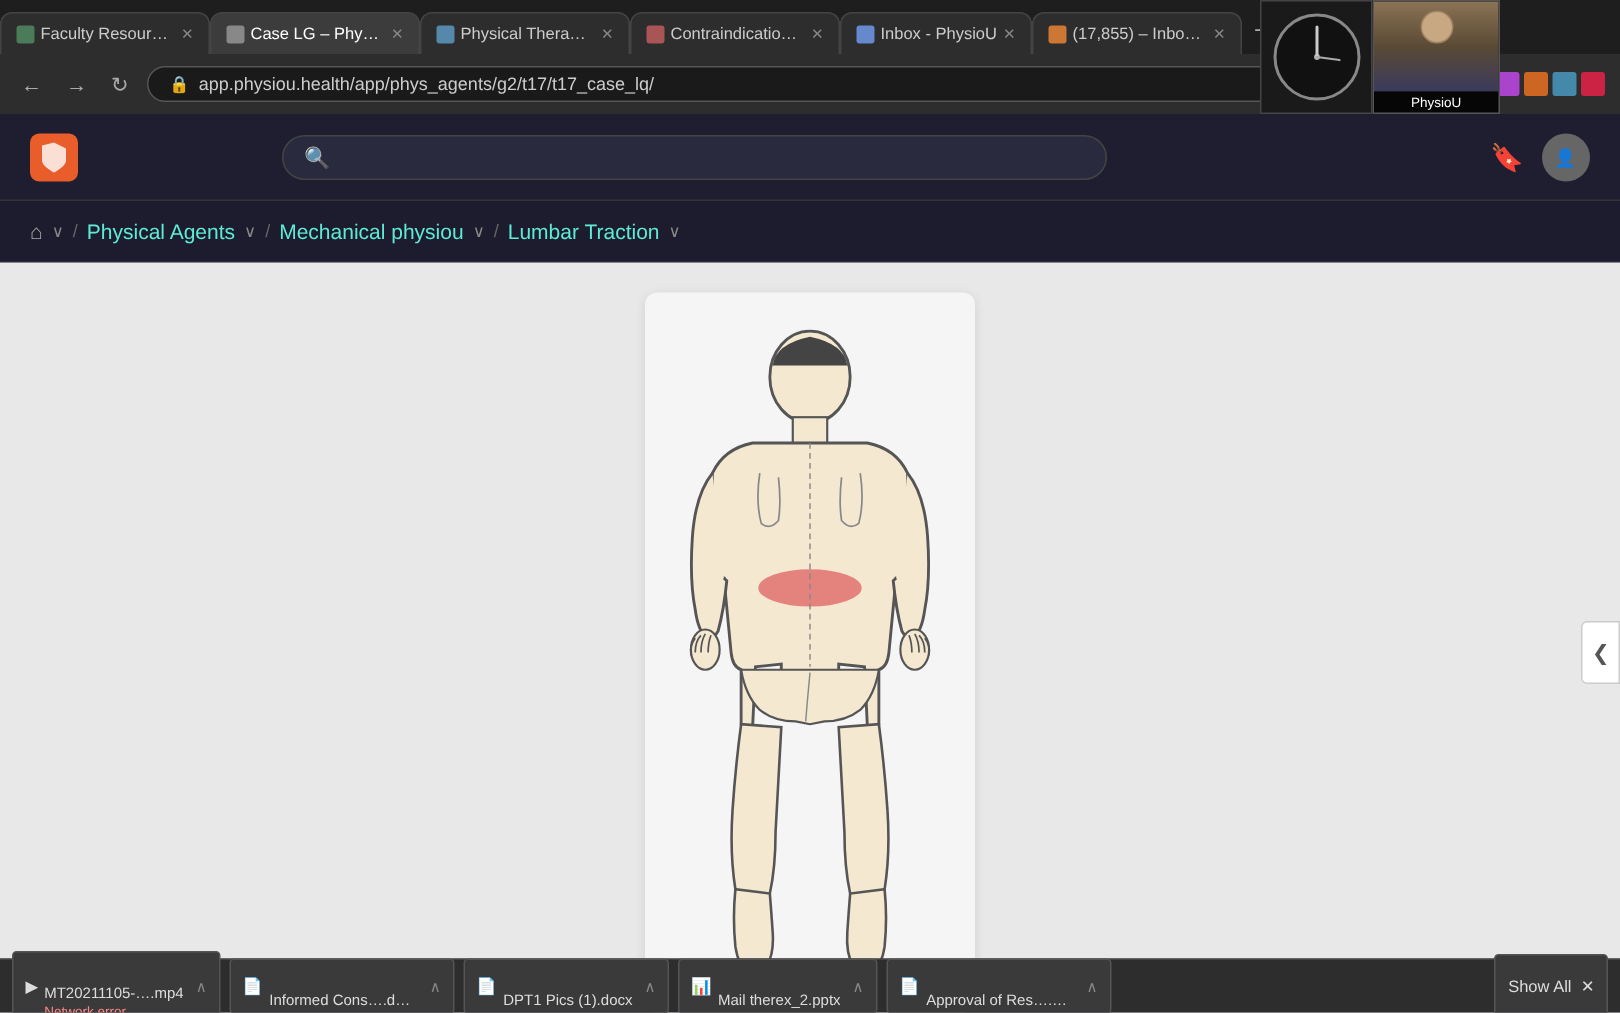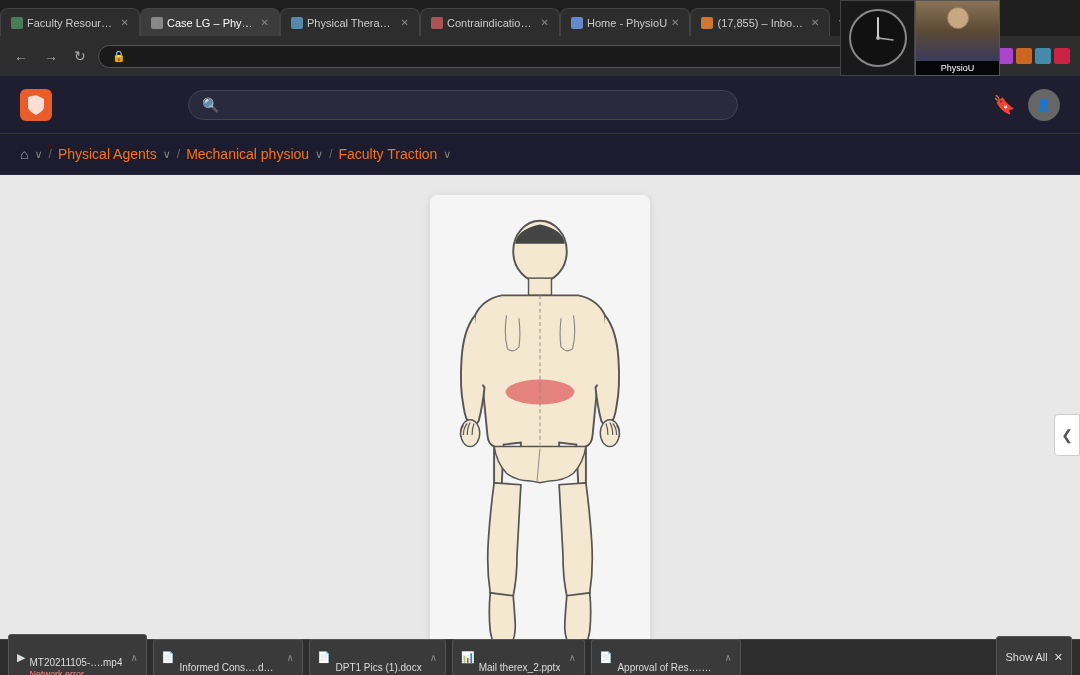--- a/index.html
+++ b/index.html
@@ -78,21 +78,21 @@
     .topbar-right { margin-left: auto; display: flex; align-items: center; gap: 12px; }
     .bookmark-icon { color: #aaa; font-size: 18px; }
     .avatar { width: 32px; height: 32px; background: #555; border-radius: 50%; overflow: hidden; }
 
     
     .breadcrumb {
       background: #1c1c2e; display: flex; align-items: center;
       padding: 12px 20px; gap: 6px; border-bottom: 1px solid #2a2a3e;
     }
     .breadcrumb-item {
-      color: #f97316; font-size: 14px; display: flex; align-items: center; gap: 6px;
+      color: #5eead4; font-size: 14px; display: flex; align-items: center; gap: 6px;
     }
     .breadcrumb-item.home { color: #aaa; }
     .breadcrumb-sep { color: #666; font-size: 12px; }
     .breadcrumb-chevron { color: #888; font-size: 11px; }
 
     
     .main-content {
       background: #e8e8e8; min-height: 480px;
       display: flex; align-items: flex-start; justify-content: center;
       padding: 20px;
@@ -167,37 +167,38 @@
         <span class="tab-label">Physical Therapy — PhysioU</span>
         <span class="tab-close">✕</span>
       </div>
       <div class="tab">
         <div class="tab-favicon" style="background:#aa5555;"></div>
         <span class="tab-label">Contraindications/Precautions…</span>
         <span class="tab-close">✕</span>
       </div>
       <div class="tab">
         <div class="tab-favicon" style="background:#6688cc;"></div>
-        <span class="tab-label">Home - PhysioU</span>
+        <span class="tab-label">Inbox - PhysioU</span>
         <span class="tab-close">✕</span>
       </div>
       <div class="tab">
         <div class="tab-favicon" style="background:#cc7733;"></div>
         <span class="tab-label">(17,855) – Inbox - Zoho Mail (I…</span>
         <span class="tab-close">✕</span>
       </div>
       <span class="tab-new">+</span>
     </div>
 
     <div class="address-bar-row">
       <button class="nav-btn">←</button>
       <button class="nav-btn">→</button>
       <button class="nav-btn">↻</button>
       <div class="address-bar">
         <span class="lock">🔒</span>
+        <span class="address-text">app.physiou.health/app/phys_agents/g2/t17/t17_case_lq/</span>
       </div>
       <div class="browser-actions">
         <button class="browser-action-btn">☆</button>
         <button class="browser-action-btn">⊞</button>
 
         <div style="display:flex; gap:3px; align-items:center;">
           <div style="width:16px;height:16px;background:#cc4444;border-radius:2px;"></div>
           <div style="width:16px;height:16px;background:#4488cc;border-radius:2px;"></div>
           <div style="width:16px;height:16px;background:#44aa44;border-radius:2px;"></div>
           <div style="width:16px;height:16px;background:#ccaa22;border-radius:2px;"></div>
@@ -246,21 +247,21 @@
     <div class="breadcrumb">
       <span class="breadcrumb-item home">⌂</span>
       <span class="breadcrumb-chevron">∨</span>
       <span class="breadcrumb-sep">/</span>
       <span class="breadcrumb-item">Physical Agents</span>
       <span class="breadcrumb-chevron">∨</span>
       <span class="breadcrumb-sep">/</span>
       <span class="breadcrumb-item">Mechanical physiou</span>
       <span class="breadcrumb-chevron">∨</span>
       <span class="breadcrumb-sep">/</span>
-      <span class="breadcrumb-item">Faculty Traction</span>
+      <span class="breadcrumb-item">Lumbar Traction</span>
       <span class="breadcrumb-chevron">∨</span>
     </div>
 
     <div class="main-content">
 
       <div class="body-diagram-card">
         <svg class="body-svg" viewBox="0 0 180 460">
 
           <ellipse cx="90" cy="38" rx="28" ry="32" fill="#f5e8d0" stroke="#555" stroke-width="2"></ellipse>
 

